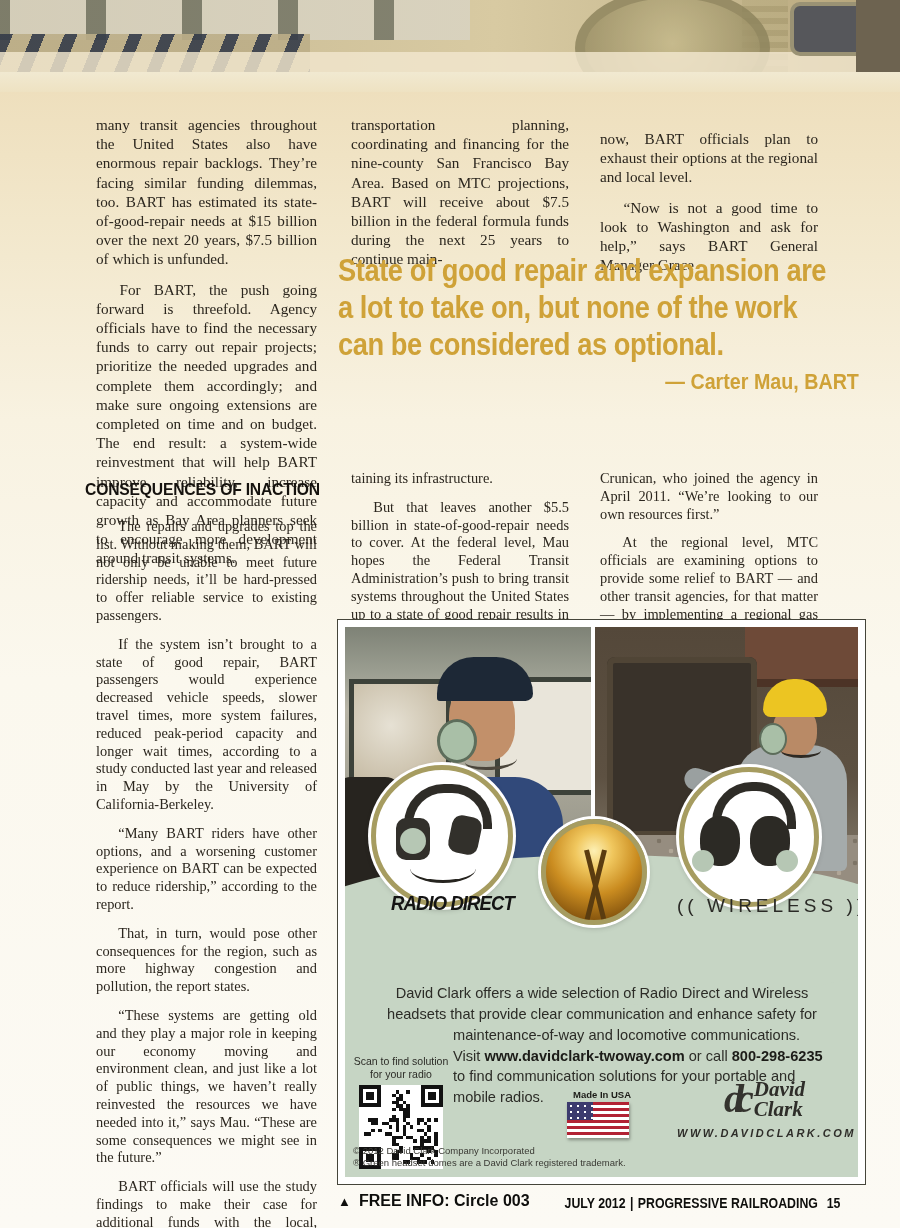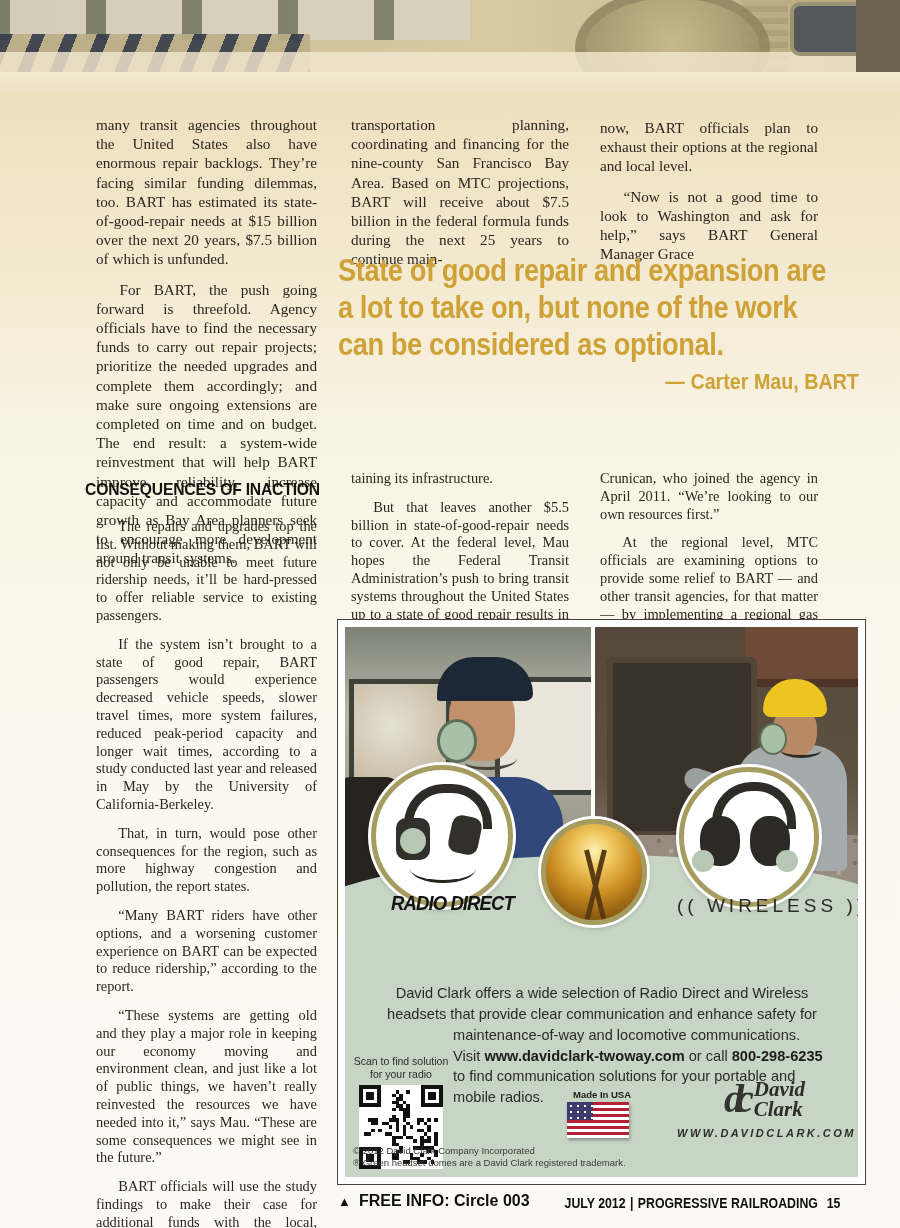--- a/index.html
+++ b/index.html
@@ -142,41 +142,41 @@
 
 <div class="col sz-top" style="left:85px;top:104px;width:243px;">
   <p class="noind">many transit agencies throughout the United States also have enormous repair backlogs. They’re facing similar funding dilemmas, too. BART has estimated its state-of-good-repair needs at $15 billion over the next 20 years, $7.5 billion of which is unfunded.</p>
   <p>For BART, the push going forward is threefold. Agency officials have to find the necessary funds to carry out repair projects; prioritize the needed upgrades and complete them accordingly; and make sure ongoing extensions are completed on time and on budget. The end result: a system-wide reinvestment that will help BART improve reliability, increase capacity and accommodate future growth as Bay Area planners seek to encourage more development around transit systems.</p>
 </div>
 
 <div class="col sz-top" style="left:340px;top:104px;width:240px;">
   <p class="noind">transportation planning, coordinating and financing for the nine-county San Francisco Bay Area. Based on MTC projections, BART will receive about $7.5 billion in the federal formula funds during the next 25 years to continue main-</p>
 </div>
 
-<div class="col sz-top" style="left:589px;top:107px;width:240px;">
+<div class="col sz-top" style="left:589px;top:118px;width:240px;">
   <p class="noind">now, BART officials plan to exhaust their options at the regional and local level.</p>
   <p>“Now is not a good time to look to Washington and ask for help,” says BART General Manager Grace</p>
 </div>
 
 <div class="pullquote">
   <div class="pq-inner" style="color:#cfa238;">
     <span class="pq-line">State of good repair and expansion are</span>
     <span class="pq-line">a lot to take on, but none of the work</span>
     <span class="pq-line">can be considered as optional.</span>
     <span class="pq-attr">— Carter Mau, BART</span>
   </div>
 </div>
 
 <div class="section-header">CONSEQUENCES OF INACTION</div>
 
 <div class="col sz-bot" style="left:85px;top:507px;width:243px;">
   <p>The repairs and upgrades top the list. Without making them, BART will not only be unable to meet future ridership needs, it’ll be hard-pressed to offer reliable service to existing passengers.</p>
   <p>If the system isn’t brought to a state of good repair, BART passengers would experience decreased vehicle speeds, slower travel times, more system failures, reduced peak-period capacity and longer wait times, according to a study conducted last year and released in May by the University of California-Berkeley.</p>
+  <p>“Many BART riders have other options, and a worsening customer experience on BART can be expected to reduce ridership,” according to the report.</p>
   <p>That, in turn, would pose other consequences for the region, such as more highway congestion and pollution, the report states.</p>
-  <p>“Many BART riders have other options, and a worsening customer experience on BART can be expected to reduce ridership,” according to the report.</p>
   <p>“These systems are getting old and they play a major role in keeping our economy moving and environment clean, and just like a lot of public things, we haven’t really reinvested the resources we have needed into it,” says Mau. “These are some consequences we might see in the future.”</p>
   <p>BART officials will use the study findings to make their case for additional funds with the local, regional and federal governments. The agency receives an annual allocation through federal formula grants that are doled out by the Metropolitan Transportation Commission (MTC), which oversees</p>
 </div>
 
 <div class="col sz-bot" style="left:340px;top:459px;width:240px;">
   <p class="noind">taining its infrastructure.</p>
   <p>But that leaves another $5.5 billion in state-of-good-repair needs to cover. At the federal level, Mau hopes the Federal Transit Administration’s push to bring transit systems throughout the United States up to a state of good repair results in increased funding. For</p>
 </div>
 
 <div class="col sz-bot" style="left:589px;top:459px;width:240px;">

